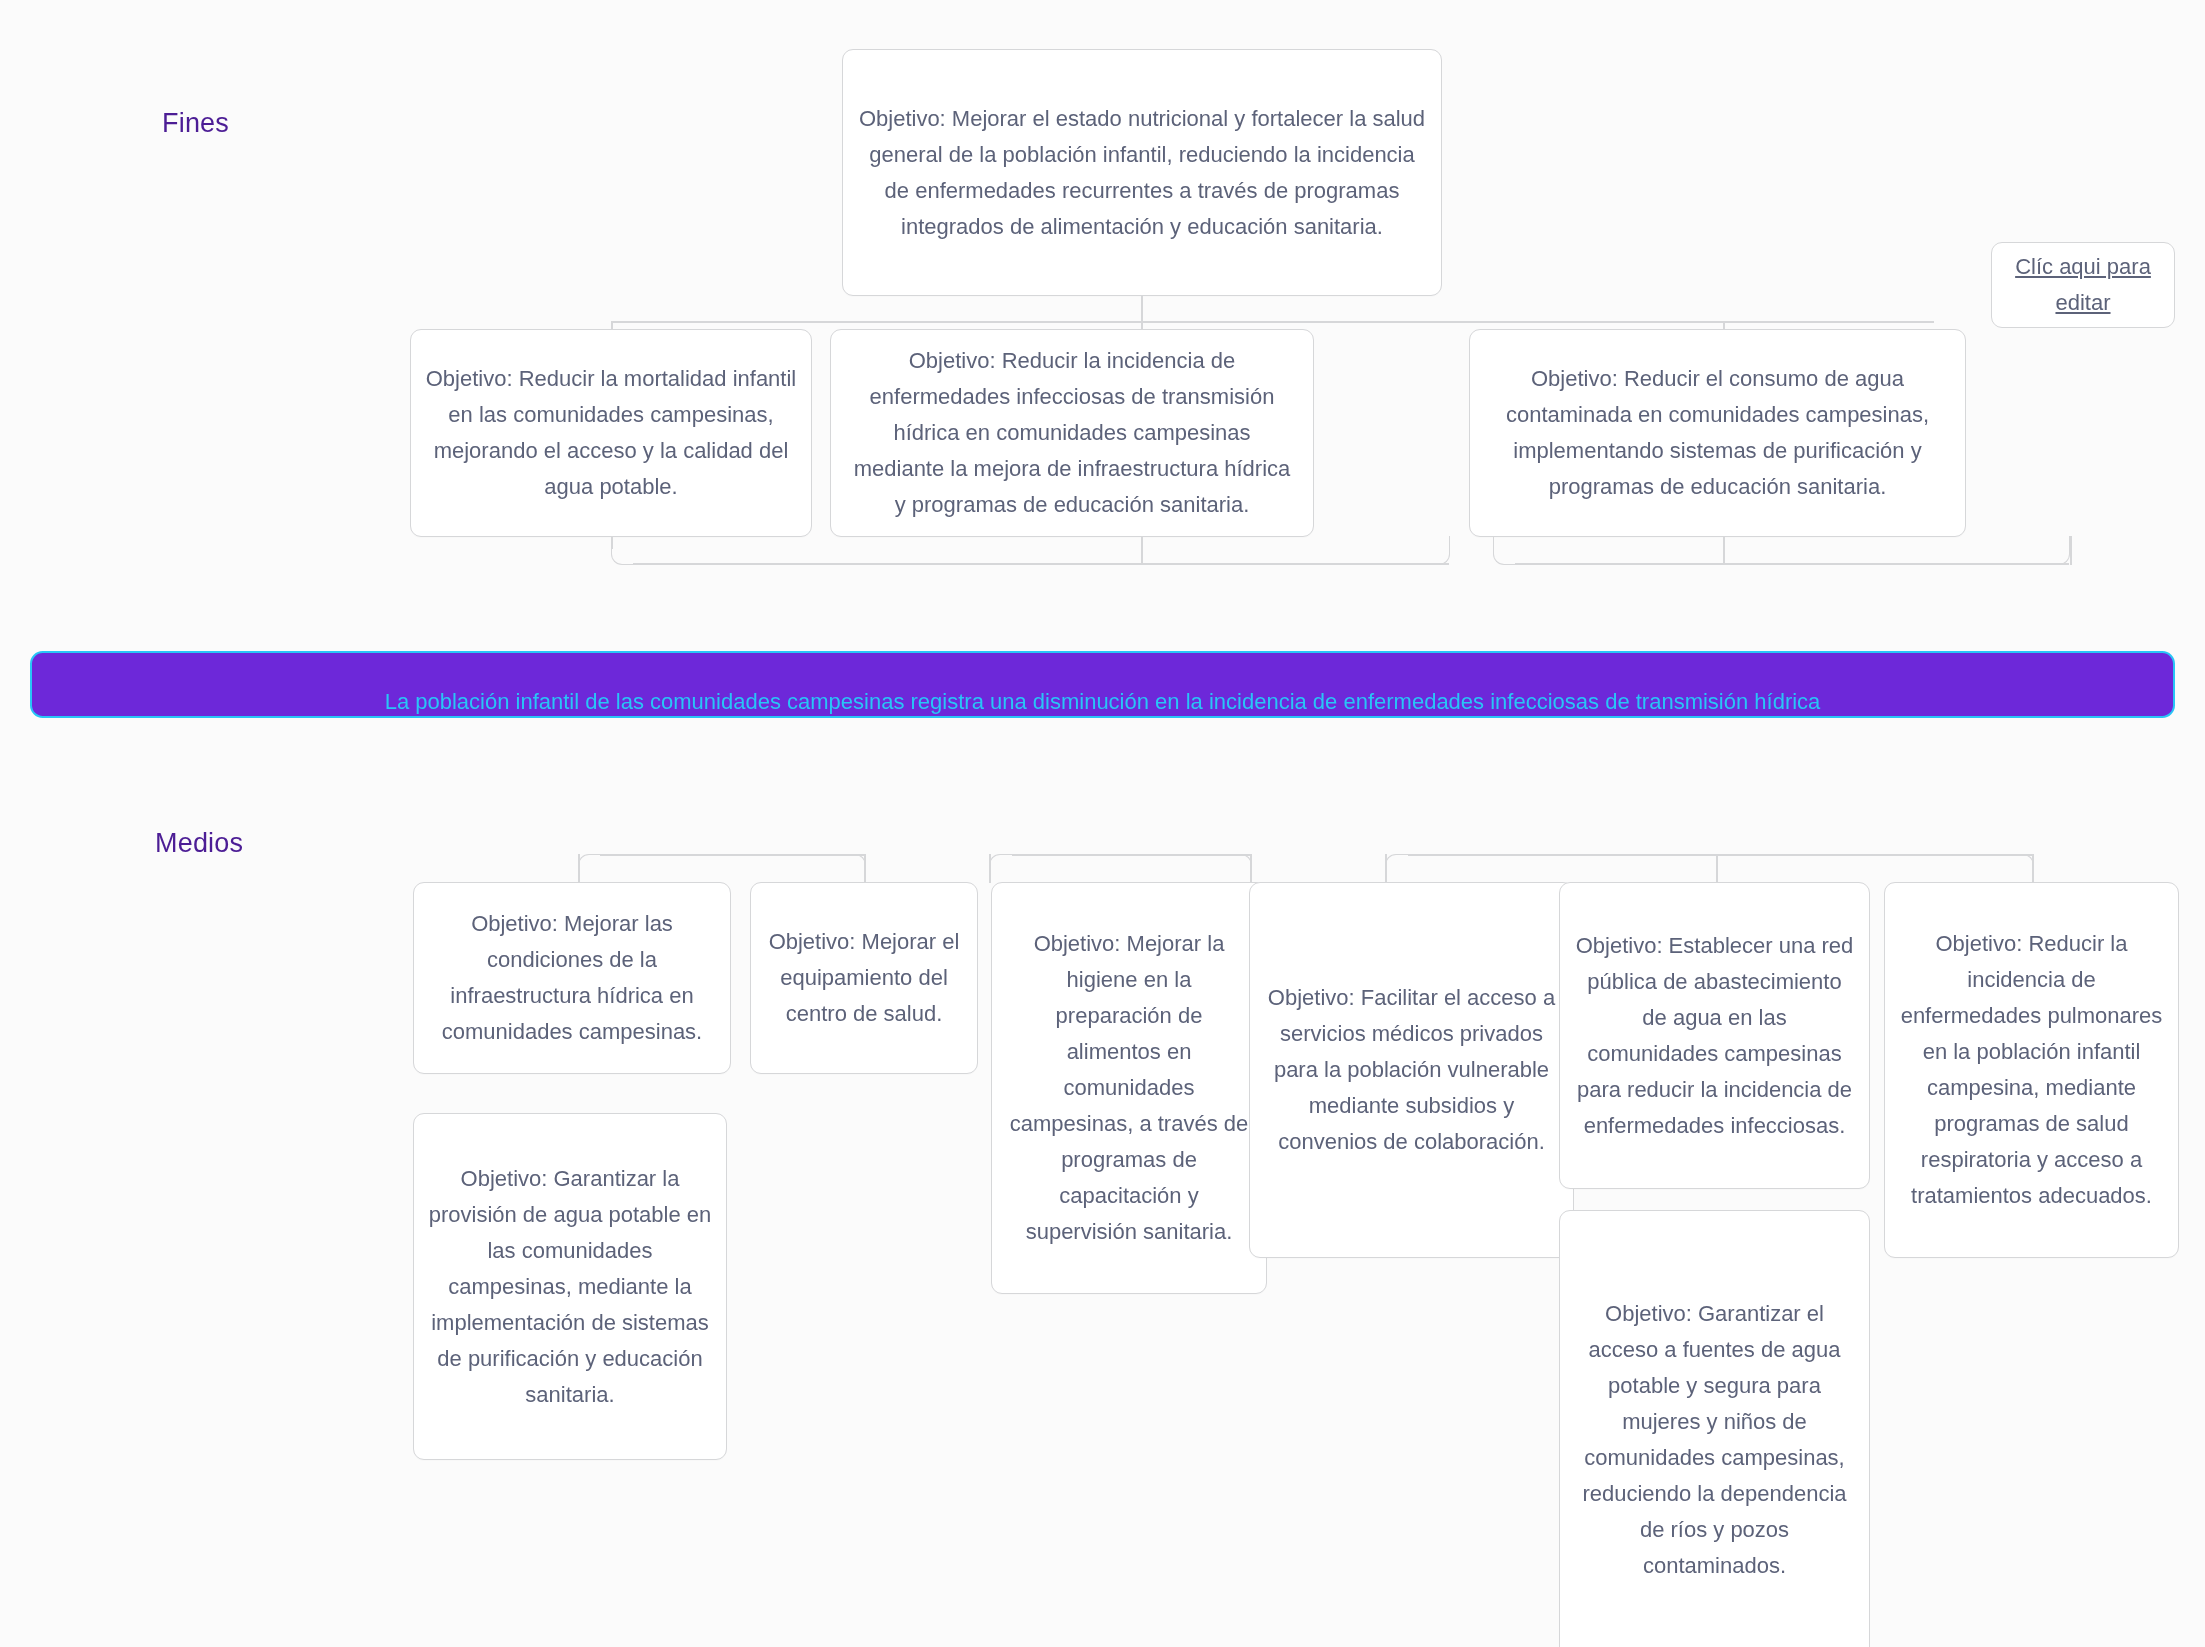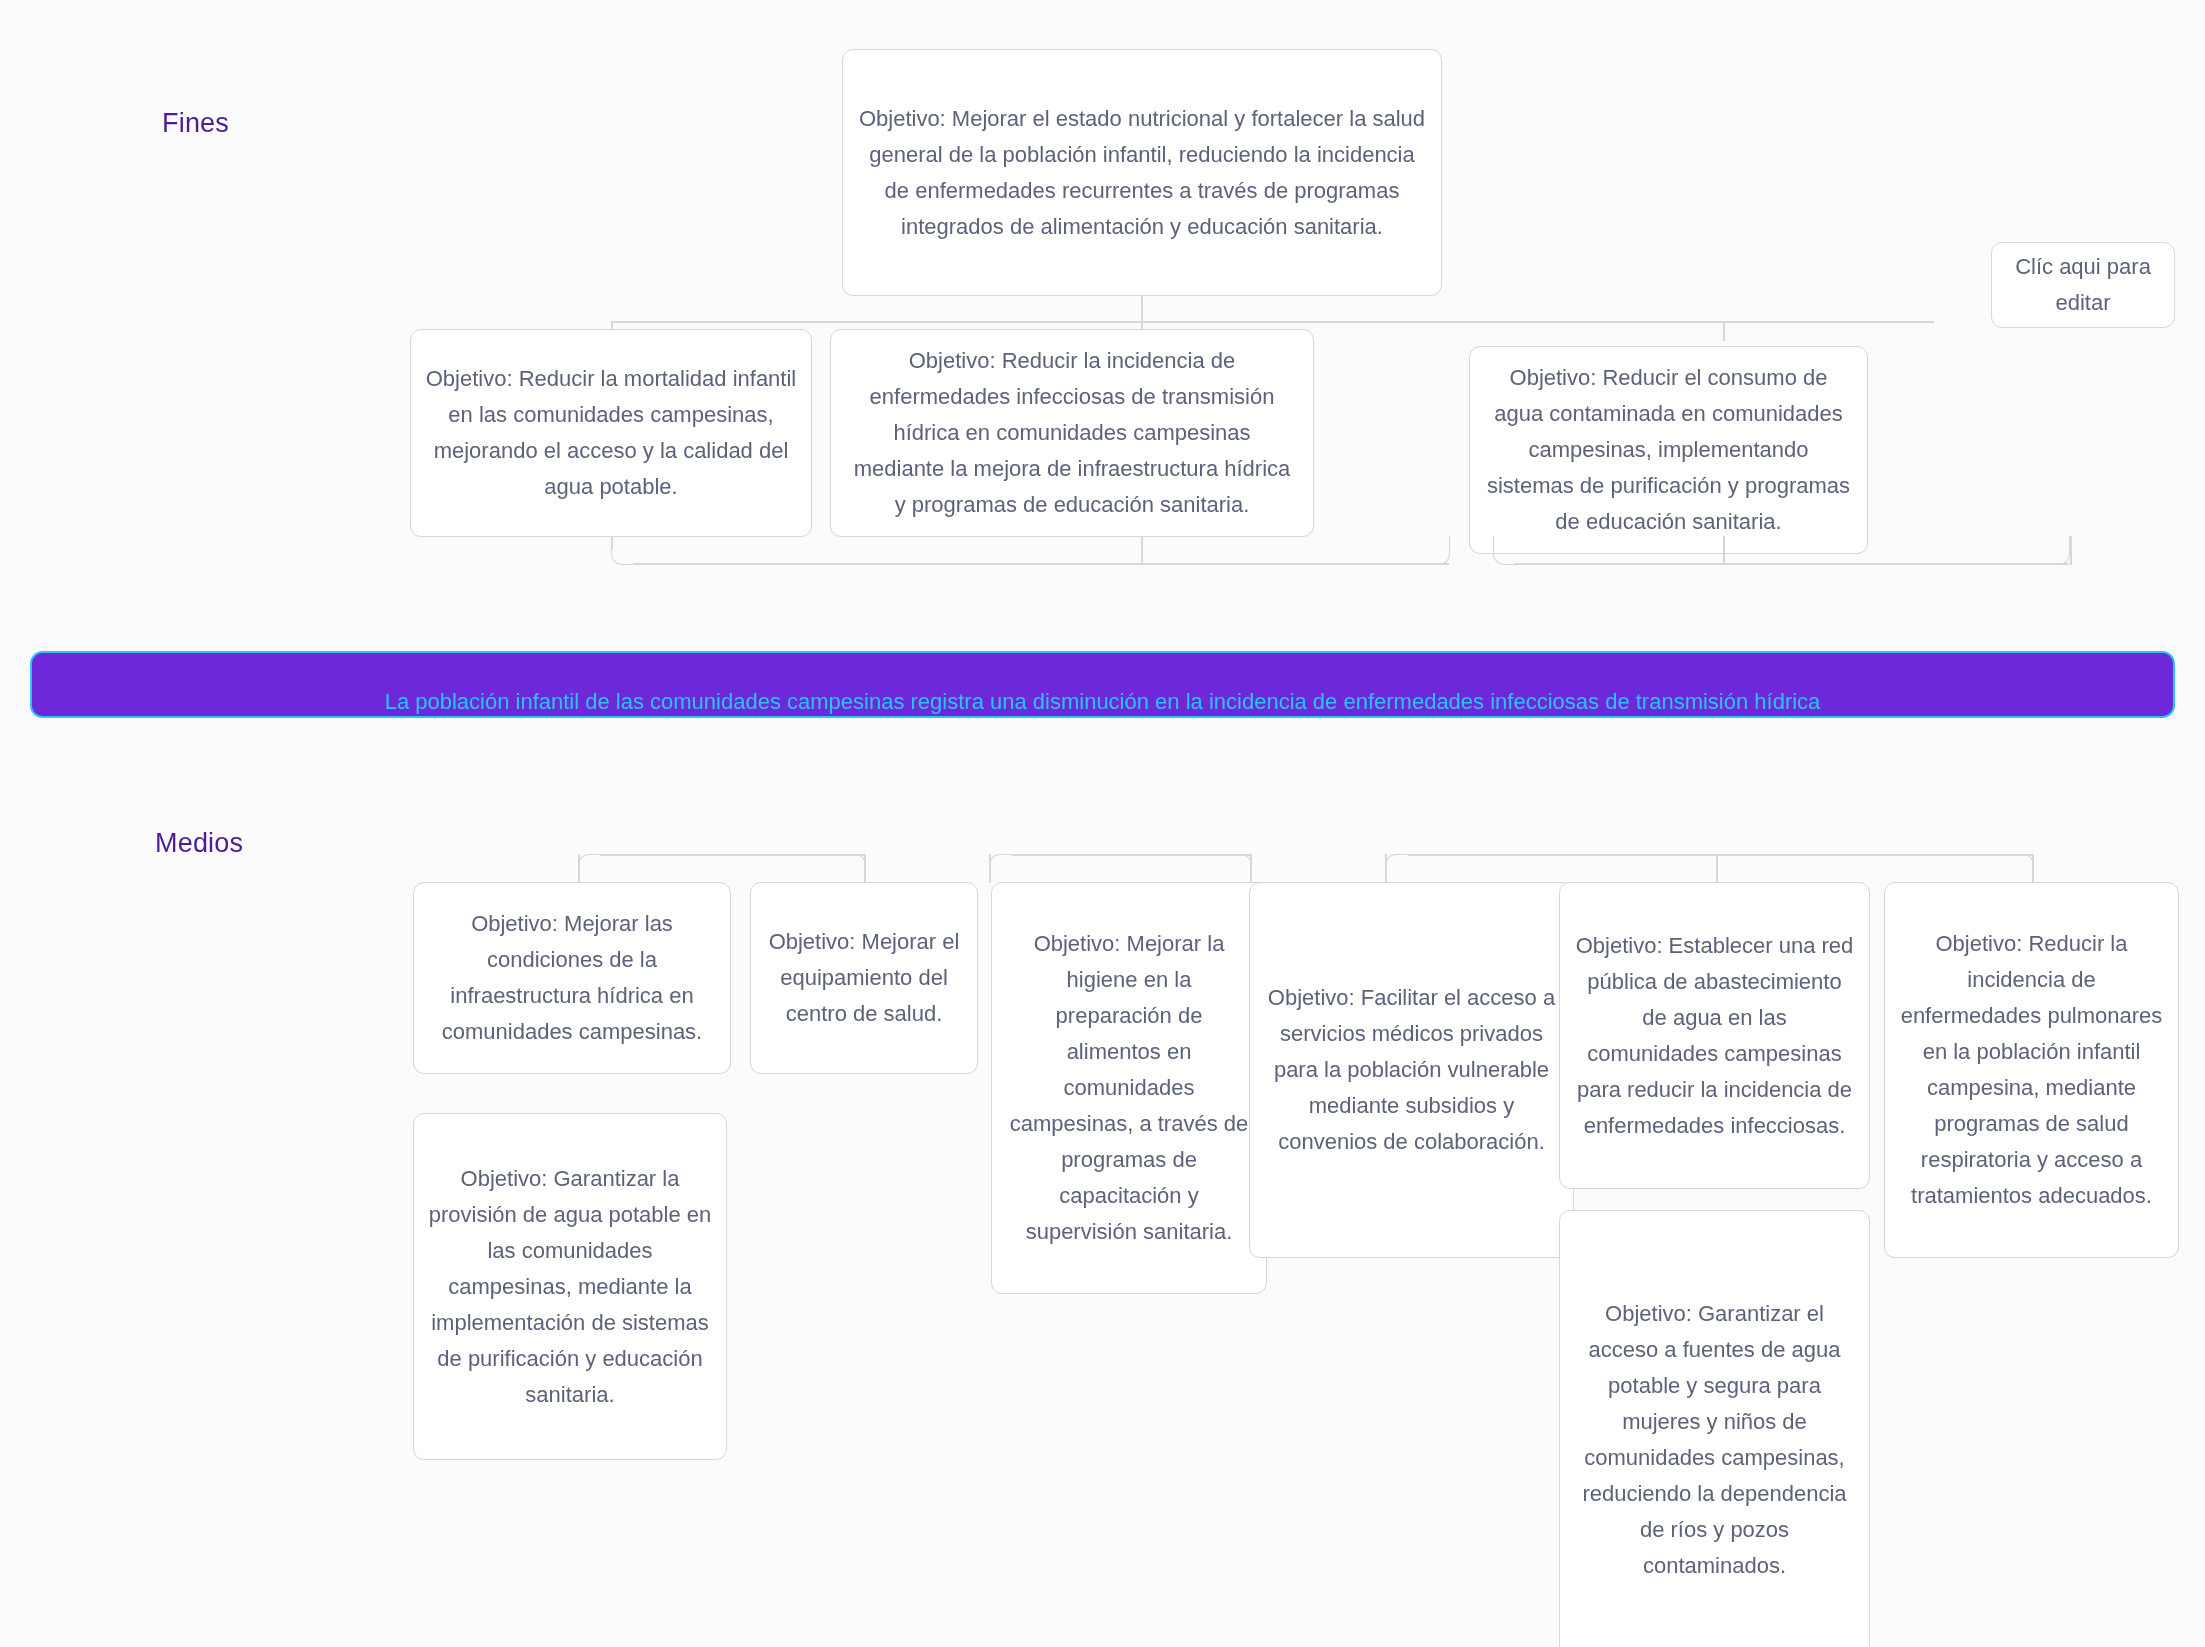--- a/index.html
+++ b/index.html
@@ -59,20 +59,21 @@
     border: 1.6px solid #d6d7d9;
     border-radius: 11px;
     color: #5c6279;
     font-size: 22px;
     line-height: 36px;
     text-align: center;
     display: flex;
     align-items: center;
     justify-content: center;
     padding: 8px 11px;
+    text-decoration: underline;
   }
 
   
   #center-bar {
     position: absolute;
     left: 30px;
     top: 651px;
     width: 2145px;
     height: 67px;
     box-sizing: border-box;
@@ -151,21 +152,21 @@
   <div class="conn-v" style="left:1723px; top:321px; height:20px;"></div>
 
   <div class="node" id="fines-1" style="left:410px; top:329px; width:402px; height:208px;align-items:center;">
     <span>Objetivo: Reducir la mortalidad infantil en las comunidades campesinas, mejorando el acceso y la calidad del agua potable.</span>
   </div>
 
   <div class="node" id="fines-2" style="left:830px; top:329px; width:484px; height:208px;">
     <span>Objetivo: Reducir la incidencia de enfermedades infecciosas de transmisión hídrica en comunidades campesinas mediante la mejora de infraestructura hídrica y programas de educación sanitaria.</span>
   </div>
 
-  <div class="node" id="fines-3" style="left:1469px; top:329px; width:399px; height:208px;margin-top:17px;">
+  <div class="node" id="fines-3" style="left:1469px; top:329px; width:497px; height:208px;">
     <span>Objetivo: Reducir el consumo de agua contaminada en comunidades campesinas, implementando sistemas de purificación y programas de educación sanitaria.</span>
   </div>
 
   <div class="hint" id="hint-1" style="left:1991px; top:242px; width:184px; height:86px;">
     <span>Clíc aqui para editar</span>
   </div>
 
 
   <div class="conn-v" style="left:611px; top:536px; height:12.7px;"></div>
   <div class="conn-corner corner-bl" style="left:611px; top:536px; width:24px; height:28.5px;"></div>

